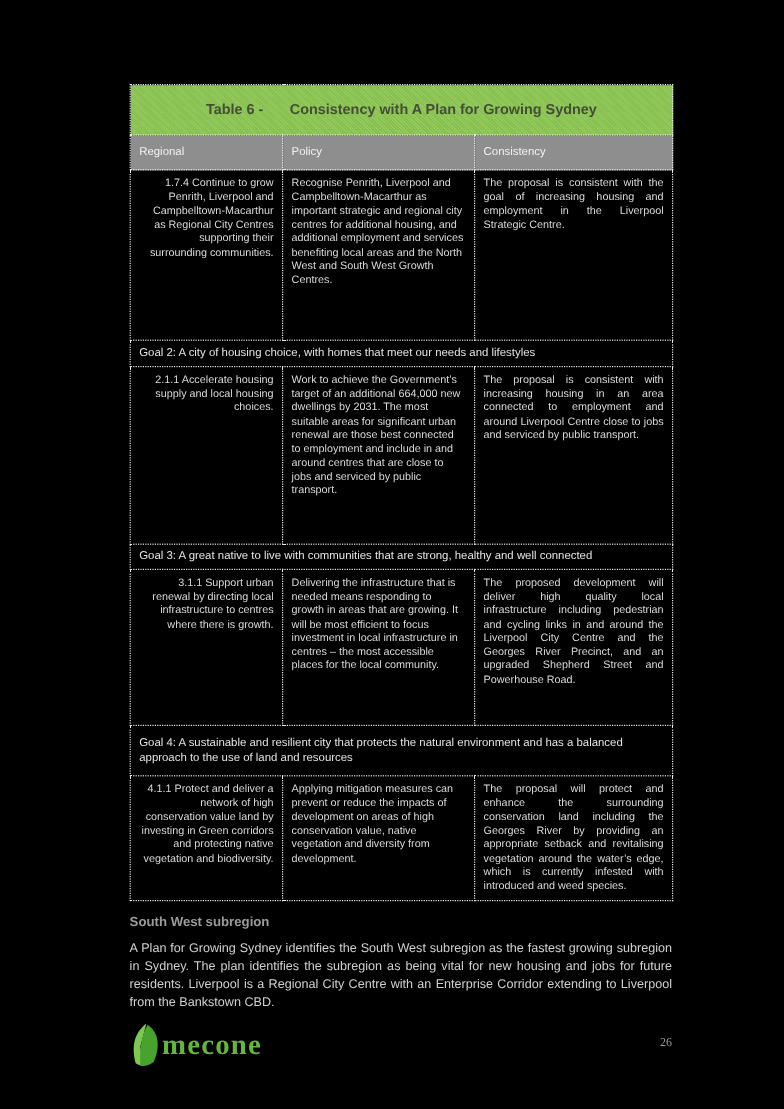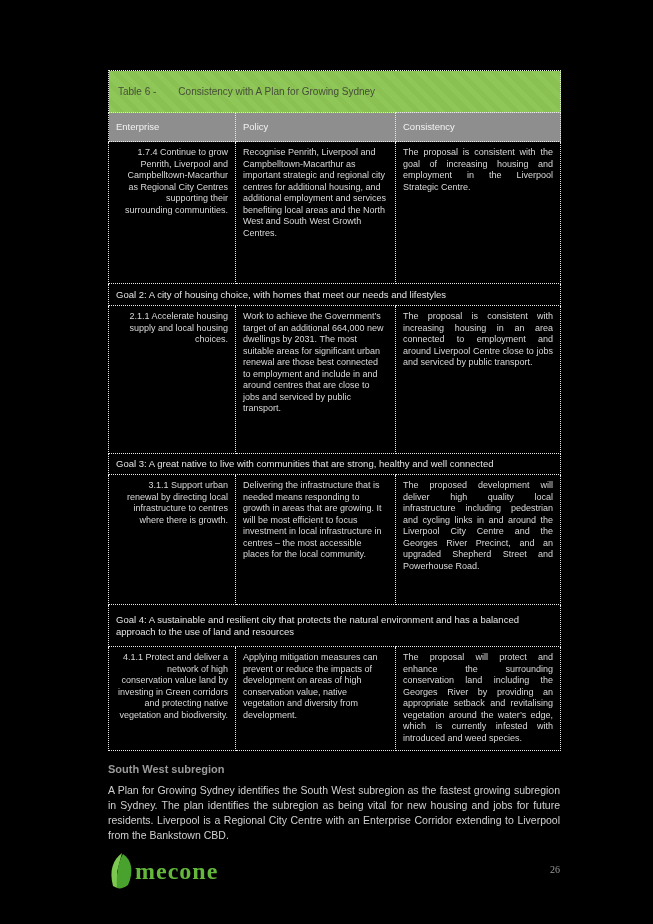--- a/index.html
+++ b/index.html
@@ -25,25 +25,26 @@
     font-size:9px;
     line-height:11.5px;
     color:#d9d9d9;
     font-weight:normal;
     word-wrap:break-word;
   }
   tr.title-row th{
     background:#8cc751;
     background-image:repeating-linear-gradient(45deg, rgba(255,255,255,.08) 0 1px, rgba(0,0,0,.05) 1px 2px);
     color:#454d38;
-    text-align:left;
-    font-size:10px;
+    text-align:center;
+    font-size:12px;
     height:33px;
     vertical-align:middle;
     padding:4px 9px;
+    font-weight:bold;
   }
   tr.title-row .t-label{margin-right:22px;}
   tr.head-row th{
     background:#8e8e8e;
     color:#f2f2f2;
     text-align:left;
     font-size:9.5px;
     height:22px;
     vertical-align:middle;
     padding:3px 7px;
@@ -104,21 +105,21 @@
       <col style="width:160px">
       <col style="width:165px">
     </colgroup>
     <thead>
       <tr class="title-row">
         <th colspan="3">
           <span class="t-label">Table 6 -</span><span>Consistency with A Plan for Growing Sydney</span>
         </th>
       </tr>
       <tr class="head-row">
-        <th>Enterprise</th>
+        <th>Regional</th>
         <th>Policy</th>
         <th>Consistency</th>
       </tr>
     </thead>
     <tbody>
       <tr class="data-row" style="height:142px">
         <td class="obj">1.7.4 Continue to grow Penrith, Liverpool and Campbelltown-Macarthur as Regional City Centres supporting their surrounding communities.</td>
         <td class="pol">Recognise Penrith, Liverpool and Campbelltown-Macarthur as important strategic and regional city centres for additional housing, and additional employment and services benefiting local areas and the North West and South West Growth Centres.</td>
         <td class="con">The proposal is consistent with the goal of increasing housing and employment in the Liverpool Strategic Centre.</td>
       </tr>

